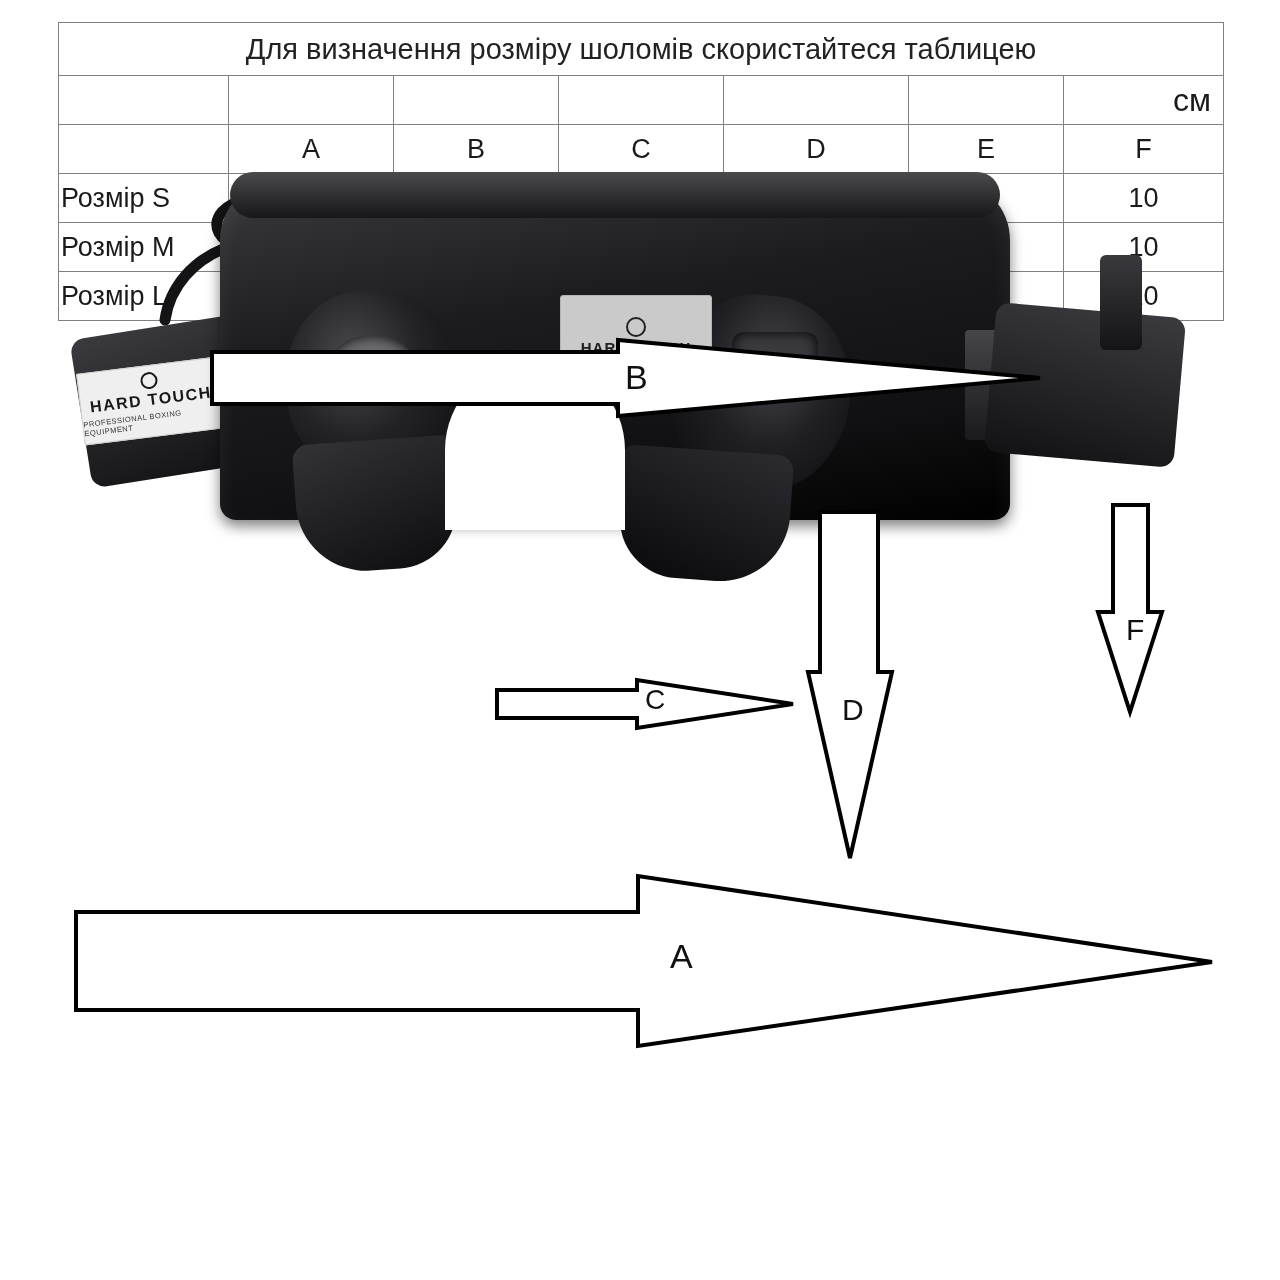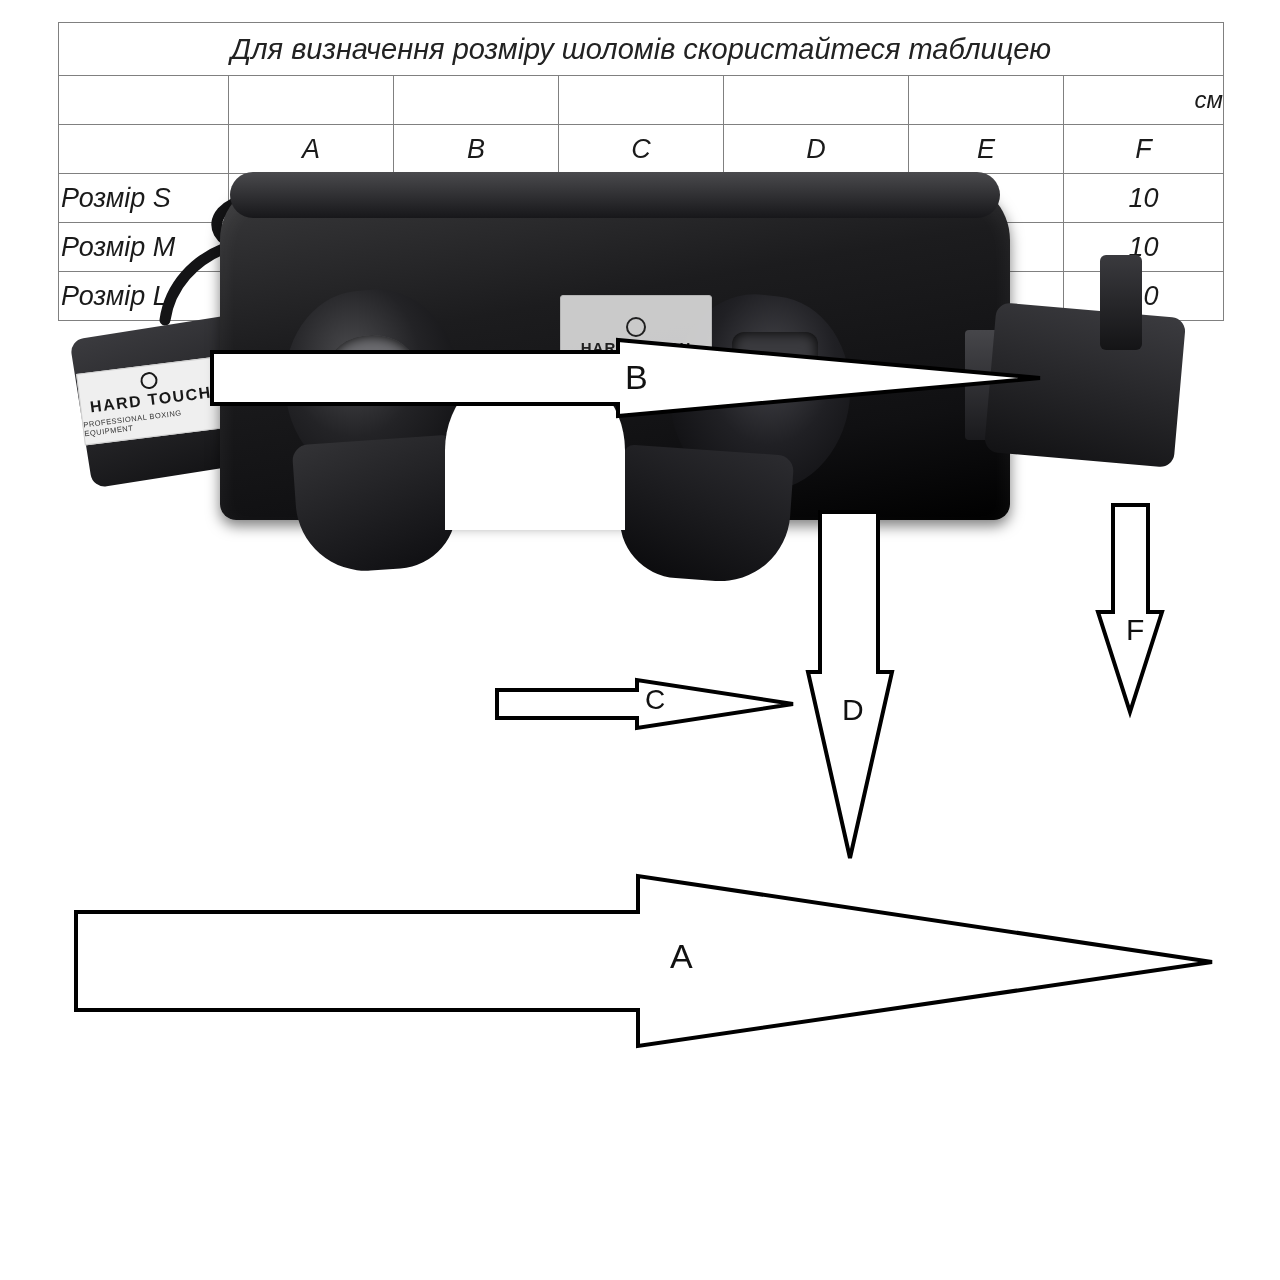--- a/index.html
+++ b/index.html
@@ -29,36 +29,36 @@
     table-layout: fixed;
   }
   table.size-table td {
     border: 1px solid #808080;
     text-align: center;
     font-size: 27px;
     color: #1a1a1a;
     height: 48px;
     padding: 0;
     font-family: "Liberation Sans", sans-serif;
-    font-style: italic;
   }
   table.size-table tr.title-row td {
     border: 1px solid #808080;
     font-size: 29px;
     height: 52px;
     color: #222;
   }
   table.size-table td.row-label {
     text-align: left;
     padding-left: 2px;
     font-size: 27px;
   }
   table.size-table td.unit {
     text-align: right;
-    font-size: 24px;
+    padding-right: 12px;
+    font-size: 32px;
   }
   table.size-table td.blank {
     border-left: 1px solid #808080;
   }
   .col-label { width: 170px; }
   .col-a { width: 165px; }
   .col-b { width: 165px; }
   .col-c { width: 165px; }
   .col-d { width: 185px; }
   .col-e { width: 155px; }

